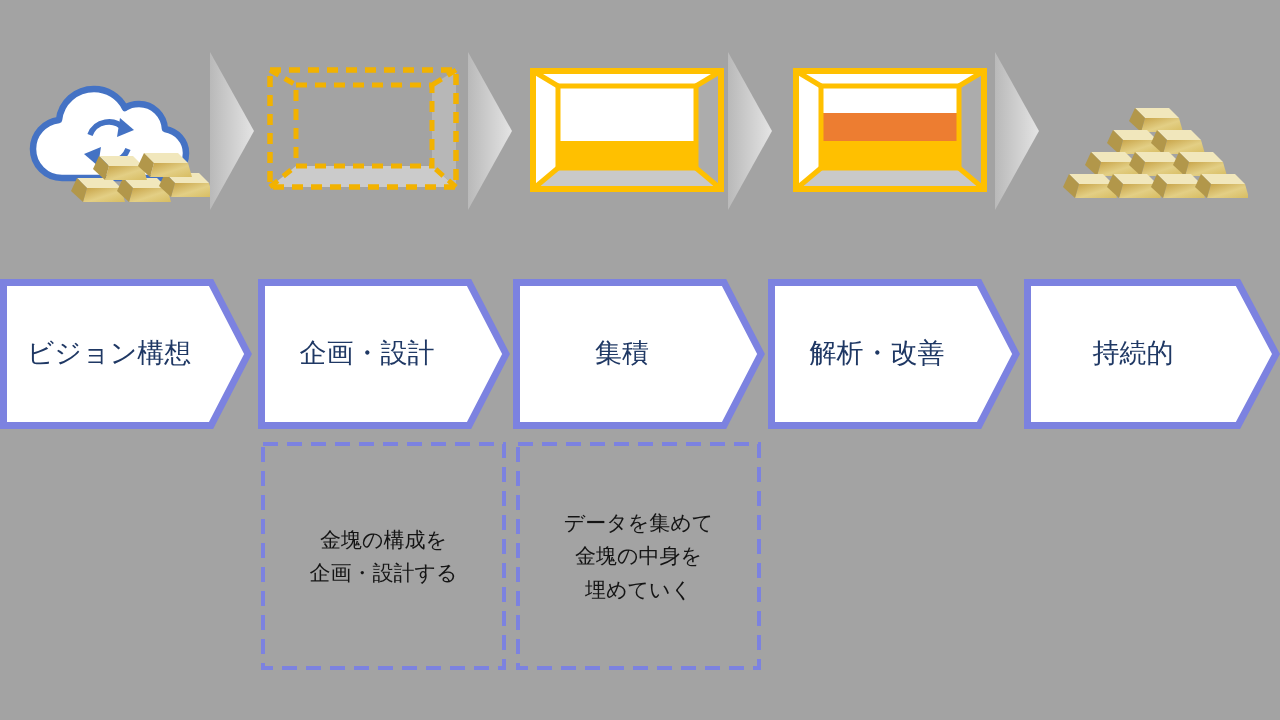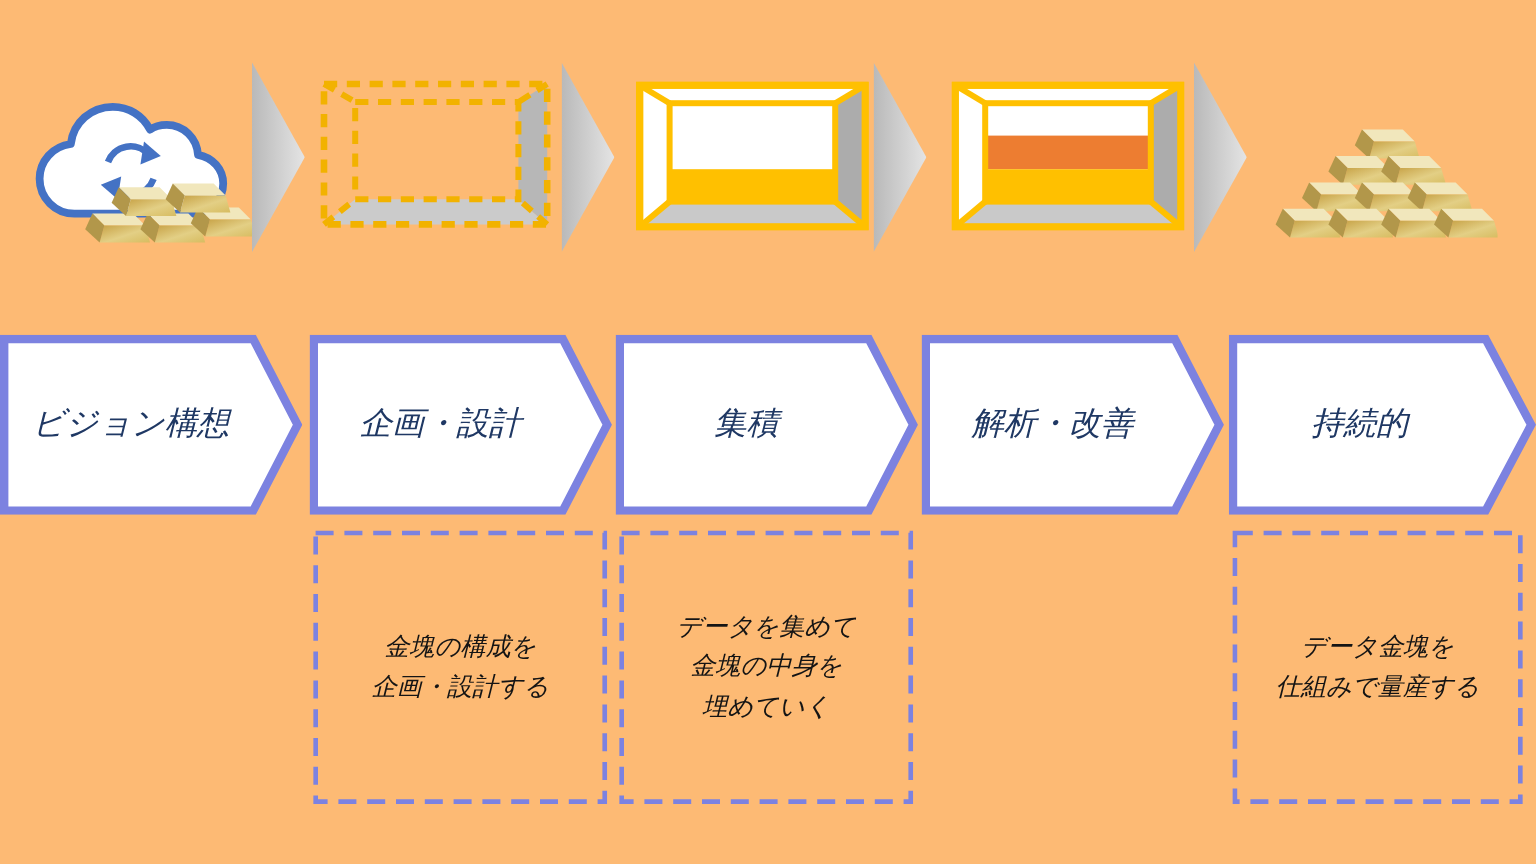--- a/index.html
+++ b/index.html
@@ -1,18 +1,18 @@
 <!DOCTYPE html>
 <html><head>
 <meta charset="utf-8">
 <style>
   * { margin:0; padding:0; box-sizing:border-box; }
   html,body { background:#ffffff; }
   body { font-family:"Liberation Sans", sans-serif; }
-  #canvas { position:relative; width:1280px; height:720px; background:#fdba74; overflow:hidden;font-style:italic; }
+  #canvas { position:relative; width:1280px; height:720px; background:#a3a3a3; overflow:hidden; }
 
   
   .chevron { position:absolute; top:279px; width:252px; height:150px; }
   .chevron svg { position:absolute; left:0; top:0; }
   .chevron .lbl {
     position:absolute; left:6px; top:0; width:206px; height:150px;
     display:flex; flex-direction:column; align-items:center; justify-content:center;
     color:#1F3864; font-size:27px; line-height:1.3; text-align:center;
   }
 
@@ -211,23 +211,14 @@
       <rect x="2" y="2" width="241" height="224" fill="none" stroke-width="4" stroke-dasharray="15 9" stroke="#7C82E0"></rect>
     </svg>
     <div class="txt">
       <span>データを集めて</span>
       <span>金塊の中身を</span>
       <span>埋めていく</span>
     </div>
   </div>
 
 
-  <div class="descbox" style="left:1027px; width:242px">
-    <svg width="242" height="228" viewBox="0 0 242 228">
-      <rect x="2" y="2" width="238" height="224" fill="none" stroke-width="4" stroke-dasharray="15 9" stroke="#7C82E0"></rect>
-    </svg>
-    <div class="txt">
-      <span>データ金塊を</span>
-      <span>仕組みで量産する</span>
-    </div>
-  </div>
 
 </div>
 
 </body></html>

